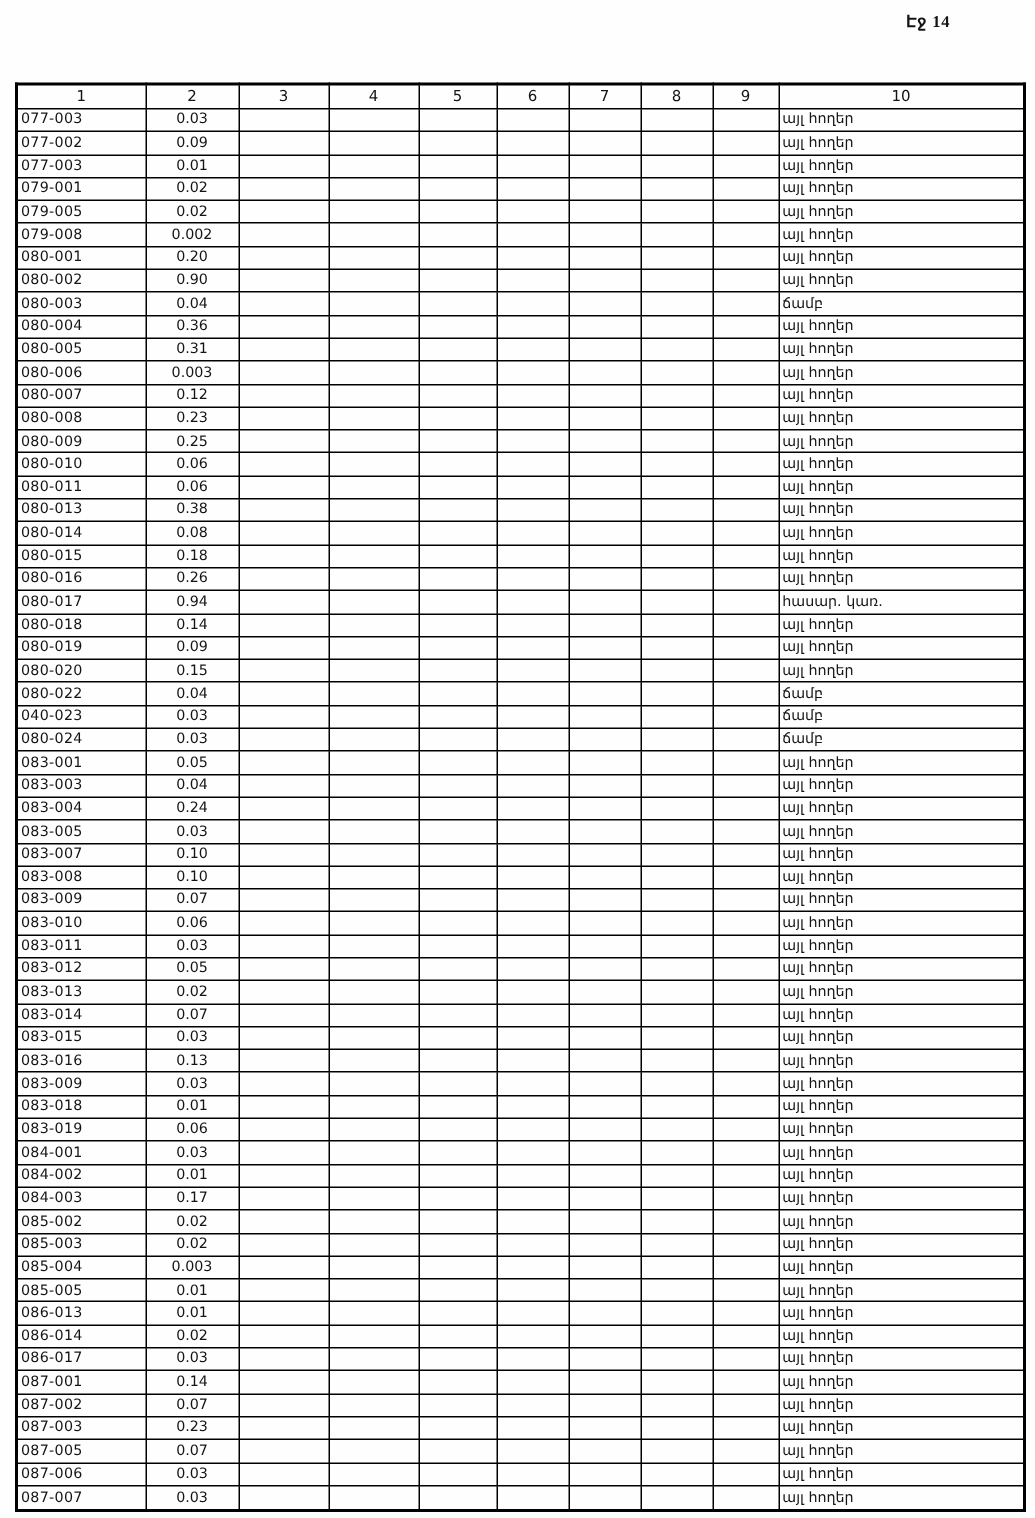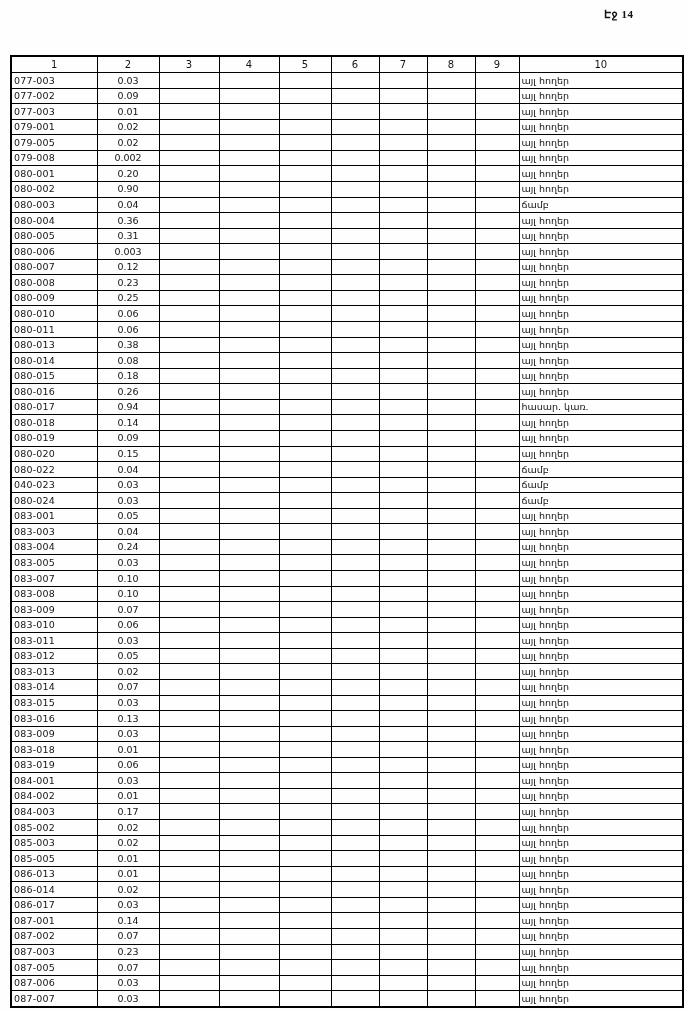--- a/index.html
+++ b/index.html
@@ -674,20 +674,32 @@
           <td></td>
           <td></td>
           <td></td>
           <td></td>
           <td></td>
           <td></td>
           <td></td>
           <td class="c-note">այլ հողեր</td>
         </tr>
         <tr>
+          <td class="c-code">085-004</td>
+          <td class="c-val">0.003</td>
+          <td></td>
+          <td></td>
+          <td></td>
+          <td></td>
+          <td></td>
+          <td></td>
+          <td></td>
+          <td class="c-note">այլ հողեր</td>
+        </tr>
+        <tr>
           <td class="c-code">085-005</td>
           <td class="c-val">0.01</td>
           <td></td>
           <td></td>
           <td></td>
           <td></td>
           <td></td>
           <td></td>
           <td></td>
           <td class="c-note">այլ հողեր</td>

